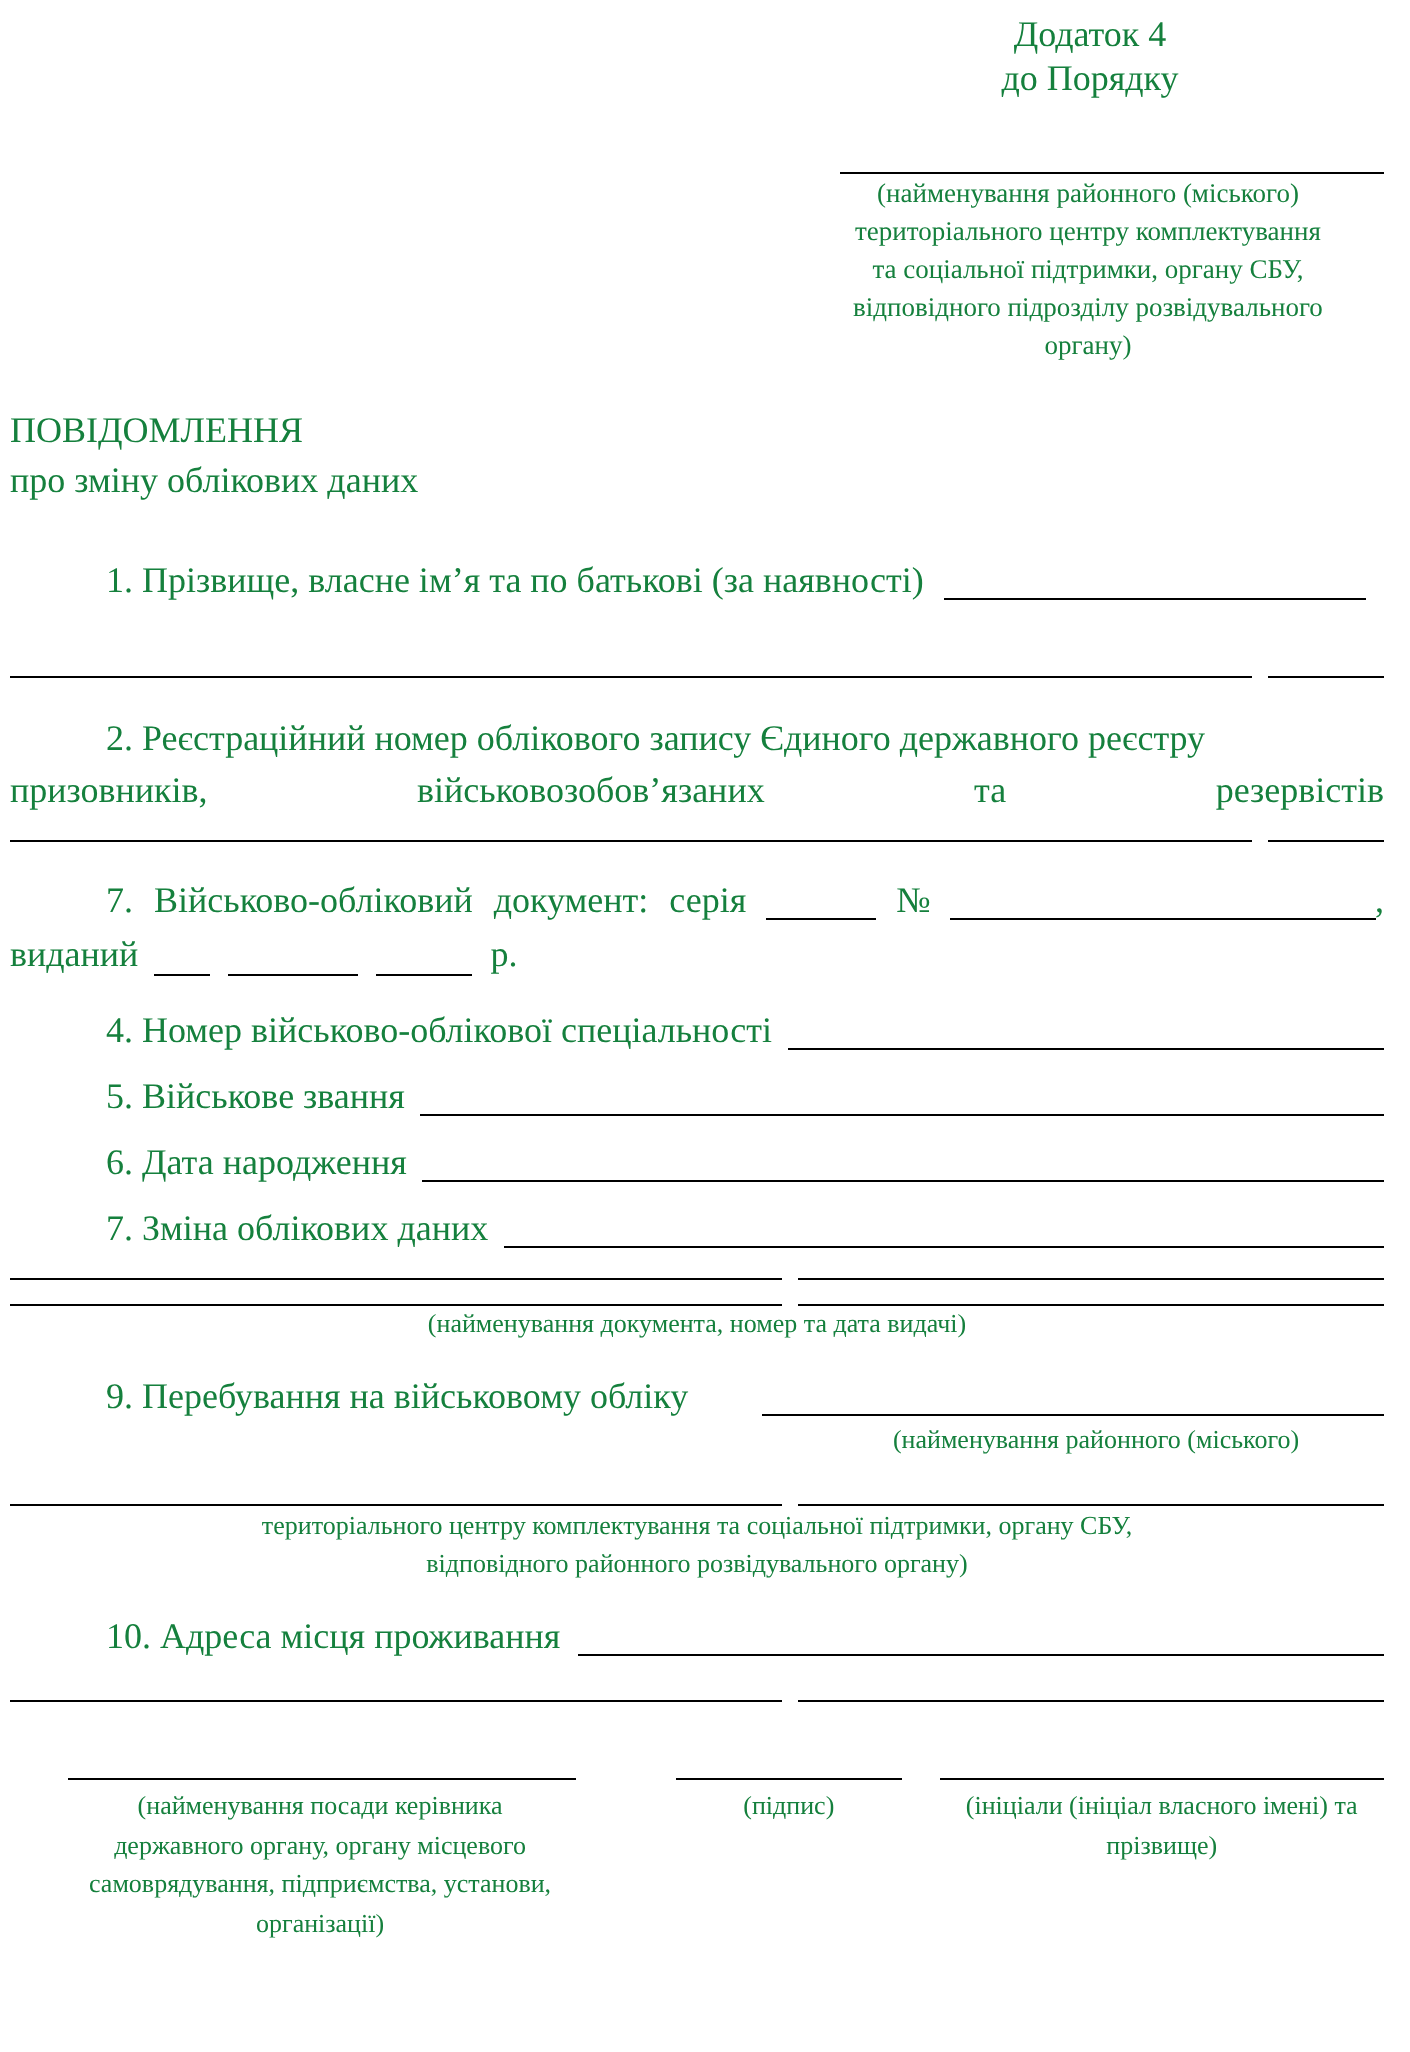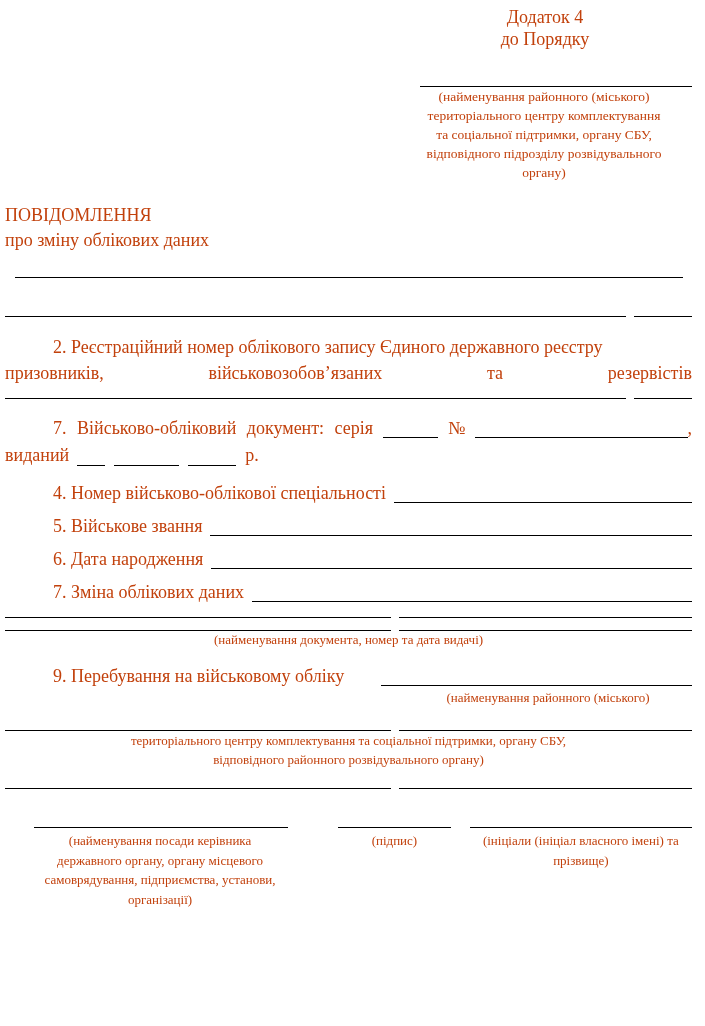--- a/index.html
+++ b/index.html
@@ -3,21 +3,21 @@
 <meta charset="utf-8">
 <style>
   html, body { margin:0; padding:0; background:#ffffff; }
   .page {
     position: relative;
     width: 705px;
     height: 1020px;
     box-sizing: border-box;
     padding: 6px 13px 0 5px;
     background: #ffffff;
-    color: #c2410c;
+    color: #15803d;
     font-family: "Liberation Serif", "DejaVu Serif", serif;
     font-size: 18px;
     line-height: 26px;
     overflow: hidden;
   }
 
   
   .appendix {
     width: 200px;
     margin: 0 47px 0 auto;
@@ -135,20 +135,21 @@
     <div>відповідного підрозділу розвідувального</div>
     <div>органу)</div>
   </div>
 
   <div class="doc-title">
     <div>ПОВІДОМЛЕННЯ</div>
     <div>про зміну облікових даних</div>
   </div>
 
   <div class="row mt24">
+    <span class="label ind">1. Прізвище, власне ім’я та по батькові (за наявності)</span>
     <span class="blank grow" style="margin-left:10px; margin-right:9px;"></span>
   </div>
   <div class="line-full gap-late hA">
     <span class="seg seg1"></span>
     <span class="seg seg2"></span>
   </div>
 
   <div class="p2-line1">2. Реєстраційний номер облікового запису Єдиного державного реєстру</div>
   <div class="p2-line2">
     <span>призовників,</span>
@@ -213,20 +214,24 @@
   <div class="caption caption-9a">(найменування районного (міського)</div>
   <div class="line-full gap-mid hE">
     <span class="seg seg1"></span>
     <span class="seg seg2"></span>
   </div>
   <div class="caption caption-9b">
     <div>територіального центру комплектування та соціальної підтримки, органу СБУ,</div>
     <div>відповідного районного розвідувального органу)</div>
   </div>
 
+  <div class="row mt14">
+    <span class="label ind">10. Адреса місця проживання</span>
+    <span class="blank grow" style="margin-left:9px;"></span>
+  </div>
   <div class="line-full gap-mid hF">
     <span class="seg seg1"></span>
     <span class="seg seg2"></span>
   </div>
 
   <div class="sig">
     <div class="sig-col1">
       <div class="sig-rule"></div>
       <div>(найменування посади керівника</div>
       <div>державного органу, органу місцевого</div>

